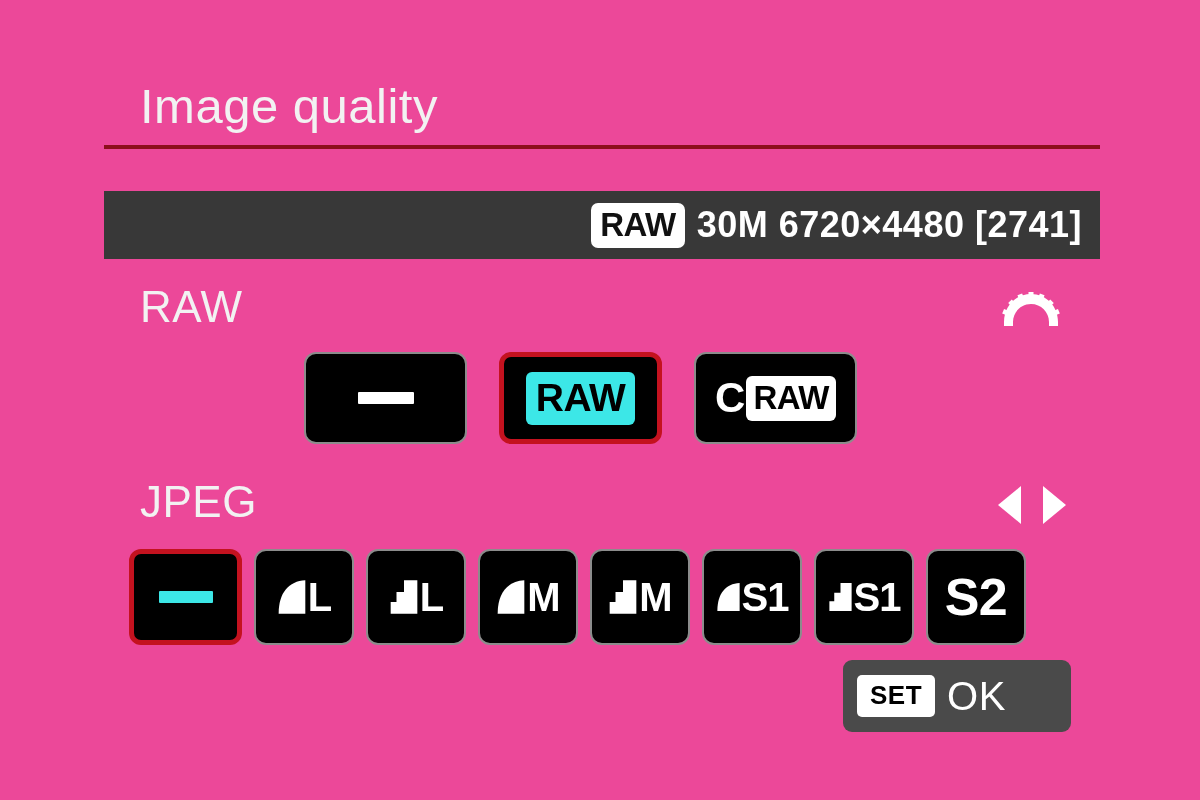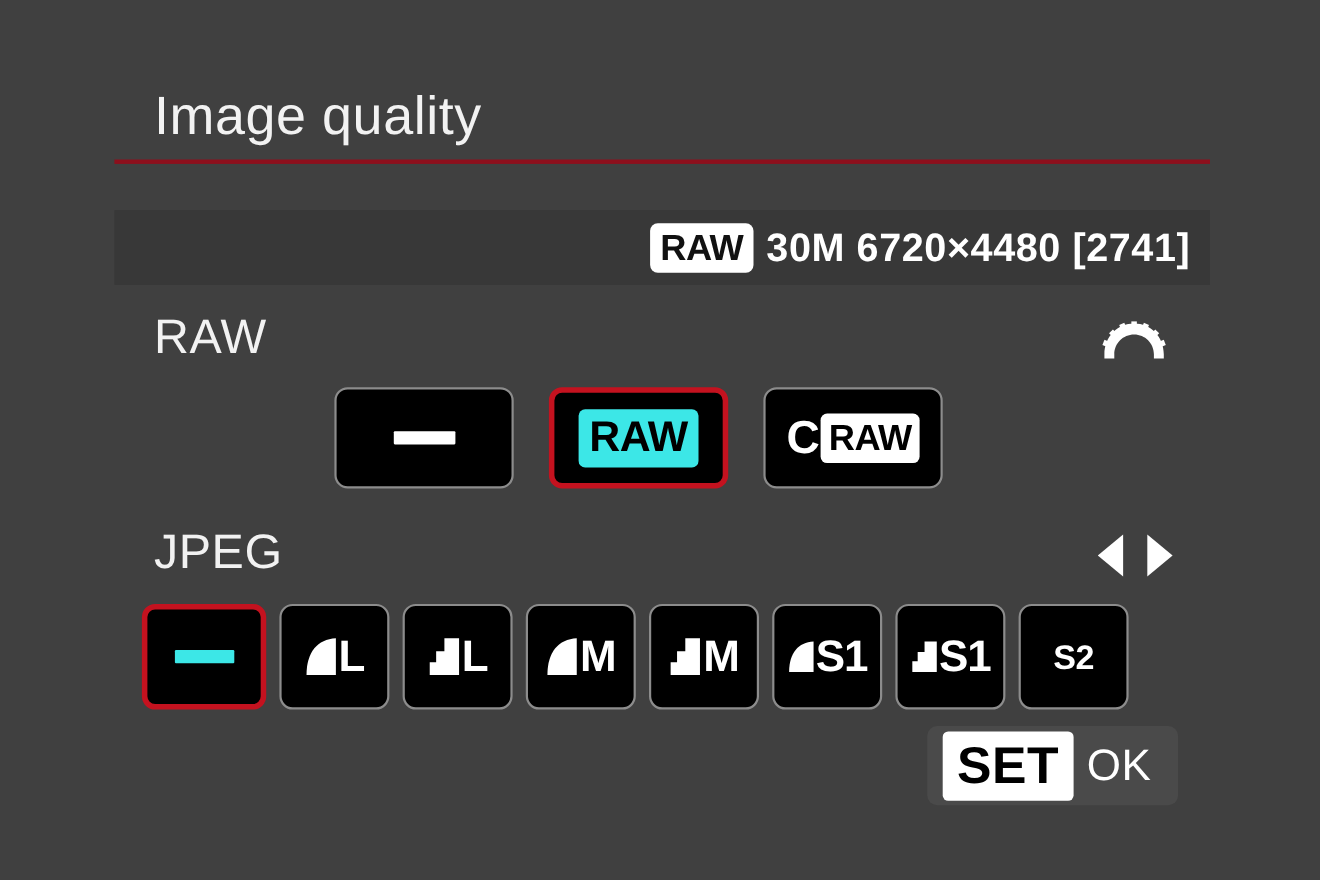--- a/index.html
+++ b/index.html
@@ -14,21 +14,21 @@
     overflow: hidden;
     font-family: "Liberation Sans", sans-serif;
     color: #ffffff;
     -webkit-font-smoothing: antialiased;
   }
 
   .screen {
     position: relative;
     width: 1200px;
     height: 800px;
-    background: #404040;
+    background: #ec4899;
   }
 
   
   .page-title {
     position: absolute;
     left: 140px;
     top: 82px;
     font-size: 49px;
     font-weight: 400;
     letter-spacing: 0.5px;
@@ -218,41 +218,41 @@
   }
   .q-svg { display: block; }
   .q-size {
     font-size: 40px;
     font-weight: 700;
     line-height: 1;
     color: #ffffff;
     letter-spacing: -1px;
     font-family: "Liberation Sans Narrow", "Liberation Sans", sans-serif;
   }
-  .q-size.solo { font-size: 31px; letter-spacing: -0.5px; }
+  .q-size.solo { font-size: 52px; letter-spacing: -0.5px; }
 
   
   .set-ok {
     position: absolute;
     left: 843px;
     top: 660px;
     width: 228px;
     height: 72px;
     background: #4a4a4a;
     border-radius: 9px;
     display: flex;
     align-items: center;
     padding: 0 14px;
     box-sizing: border-box;
   }
   .set-pill {
     background: #ffffff;
     color: #000000;
     border-radius: 5px;
-    font-size: 47px;
+    font-size: 26px;
     font-weight: 700;
     line-height: 1;
     padding: 7px 13px 9px 13px;
     letter-spacing: 0.5px;
   }
   .ok-text {
     font-size: 40px;
     font-weight: 400;
     color: #ffffff;
     margin-left: 12px;

